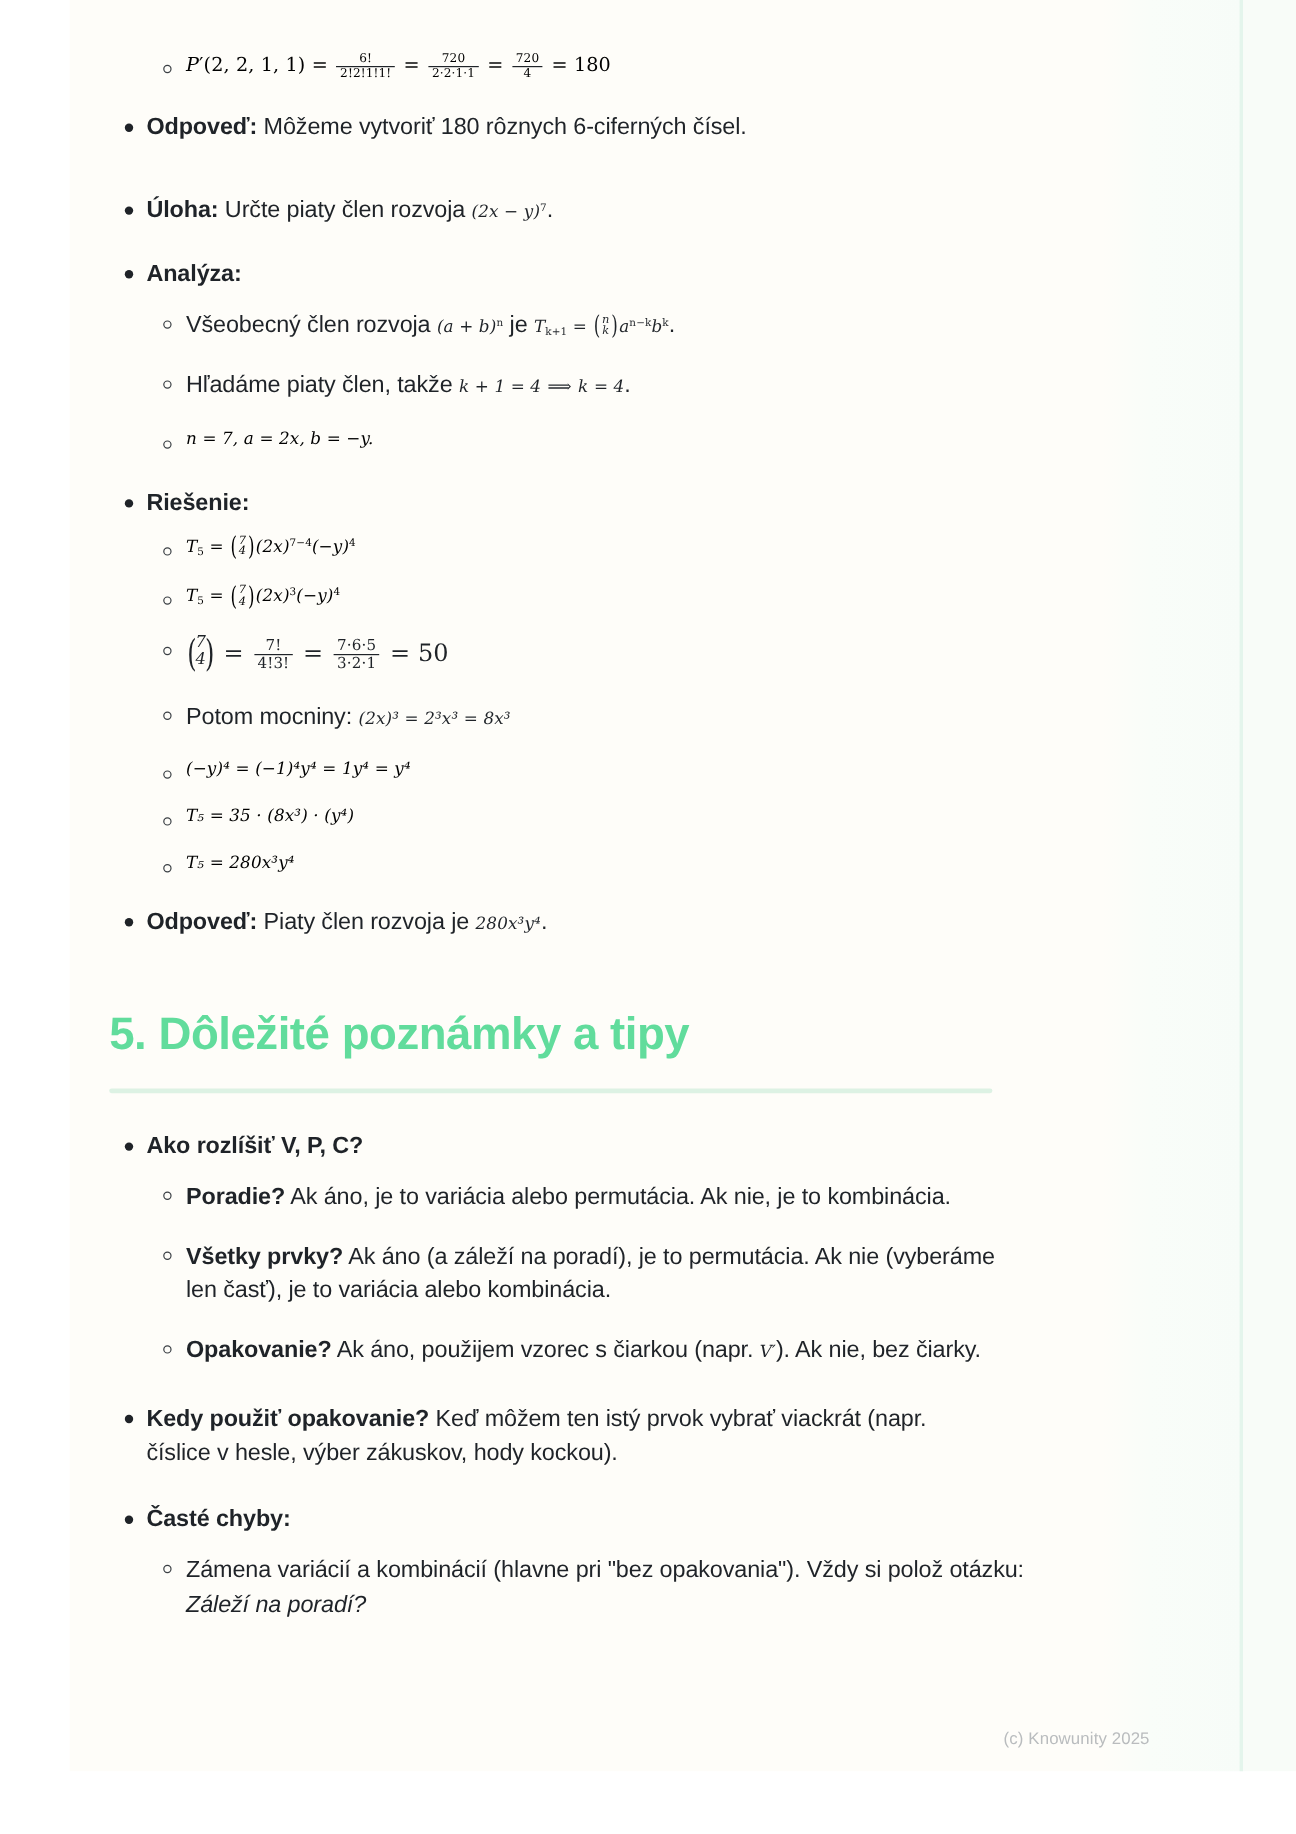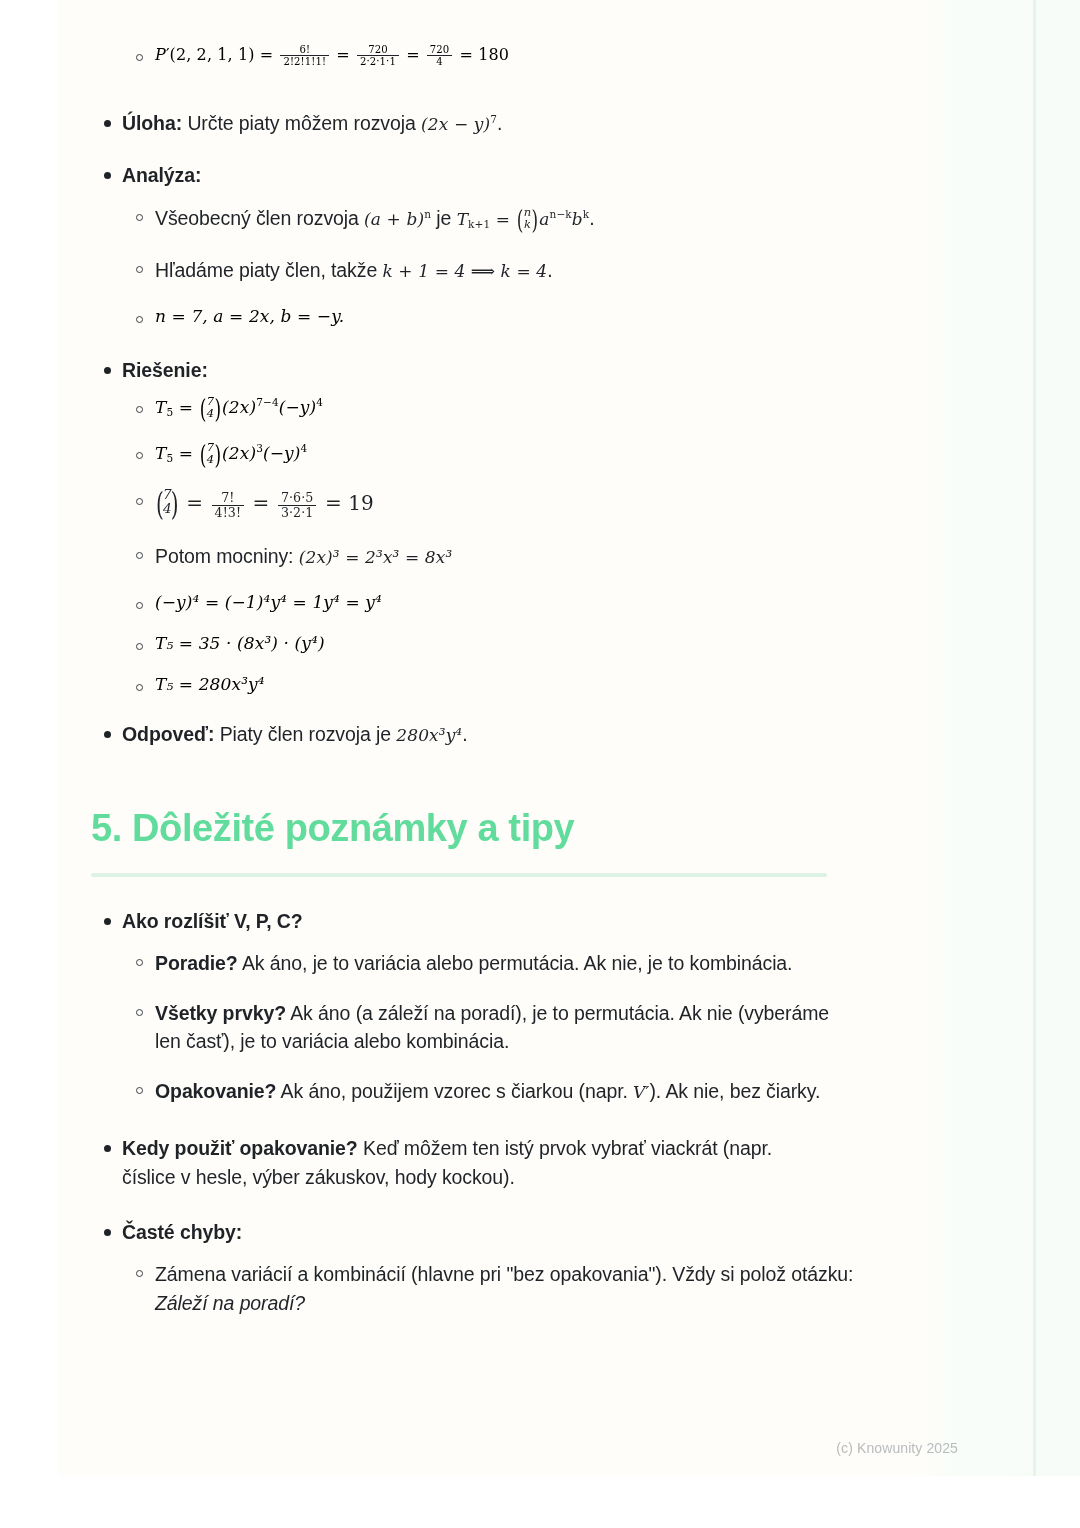--- a/index.html
+++ b/index.html
@@ -62,21 +62,21 @@
     line-height: 1.48;
     letter-spacing: -0.1px;
   }
   b, .b { font-weight: 700; }
   i, .i { font-style: italic; }
 
   
   .m {
     font-family: "DejaVu Serif", "Liberation Serif", serif;
     font-style: italic;
-    font-size: 17px;
+    font-size: 14px;
     letter-spacing: 0.1px;
   }
   .m .up { font-style: normal; }
   .m sup {
     font-size: 0.62em;
     vertical-align: 0.62em;
     font-style: normal;
     line-height: 0;
   }
   .m sub {
@@ -245,29 +245,32 @@
                 <span class="num">720</span>
                 <span class="den">4</span>
               </span>
               <span class="up">=</span>
               <span class="up">180</span>
             </span>
           </li>
         </ul>
       </li>
 
+      <li style="margin-bottom:0;">
+        <span class="txt"><b>Odpoveď:</b> <span>Môžeme vytvoriť 180 rôznych 6-ciferných čísel.</span></span>
+      </li>
     </ul>
 
 
     <ul class="lv1" style="margin-top:41px;">
 
       <li style="margin-bottom:24px;">
         <span class="txt">
           <b>Úloha:</b>
-          <span>Určte piaty môžem rozvoja</span>
+          <span>Určte piaty člen rozvoja</span>
           <span class="m"><span>(2x − y)</span><sup>7</sup></span><span>.</span>
         </span>
       </li>
 
       <li style="margin-bottom:30px;">
         <span class="txt b">Analýza:</span>
         <ul class="lv2">
 
           <li>
             <span class="txt">
@@ -315,21 +318,21 @@
           </li>
 
           <li>
             <span class="txt">
               <span class="m" style="font-size:20px;"><span class="binom"><span class="stack"><span>7</span><span>4</span></span></span>
                 <span class="up">=</span>
                 <span class="frac"><span class="num">7!</span><span class="den">4!3!</span></span>
                 <span class="up">=</span>
                 <span class="frac"><span class="num">7·6·5</span><span class="den">3·2·1</span></span>
                 <span class="up">=</span>
-                <span class="up">19</span>
+                <span class="up">50</span>
               </span>
             </span>
           </li>
 
           <li>
             <span class="txt">
               <span>Potom mocniny:</span>
               <span class="m">(2x)³ = 2³x³ = 8x³</span>
             </span>
           </li>

